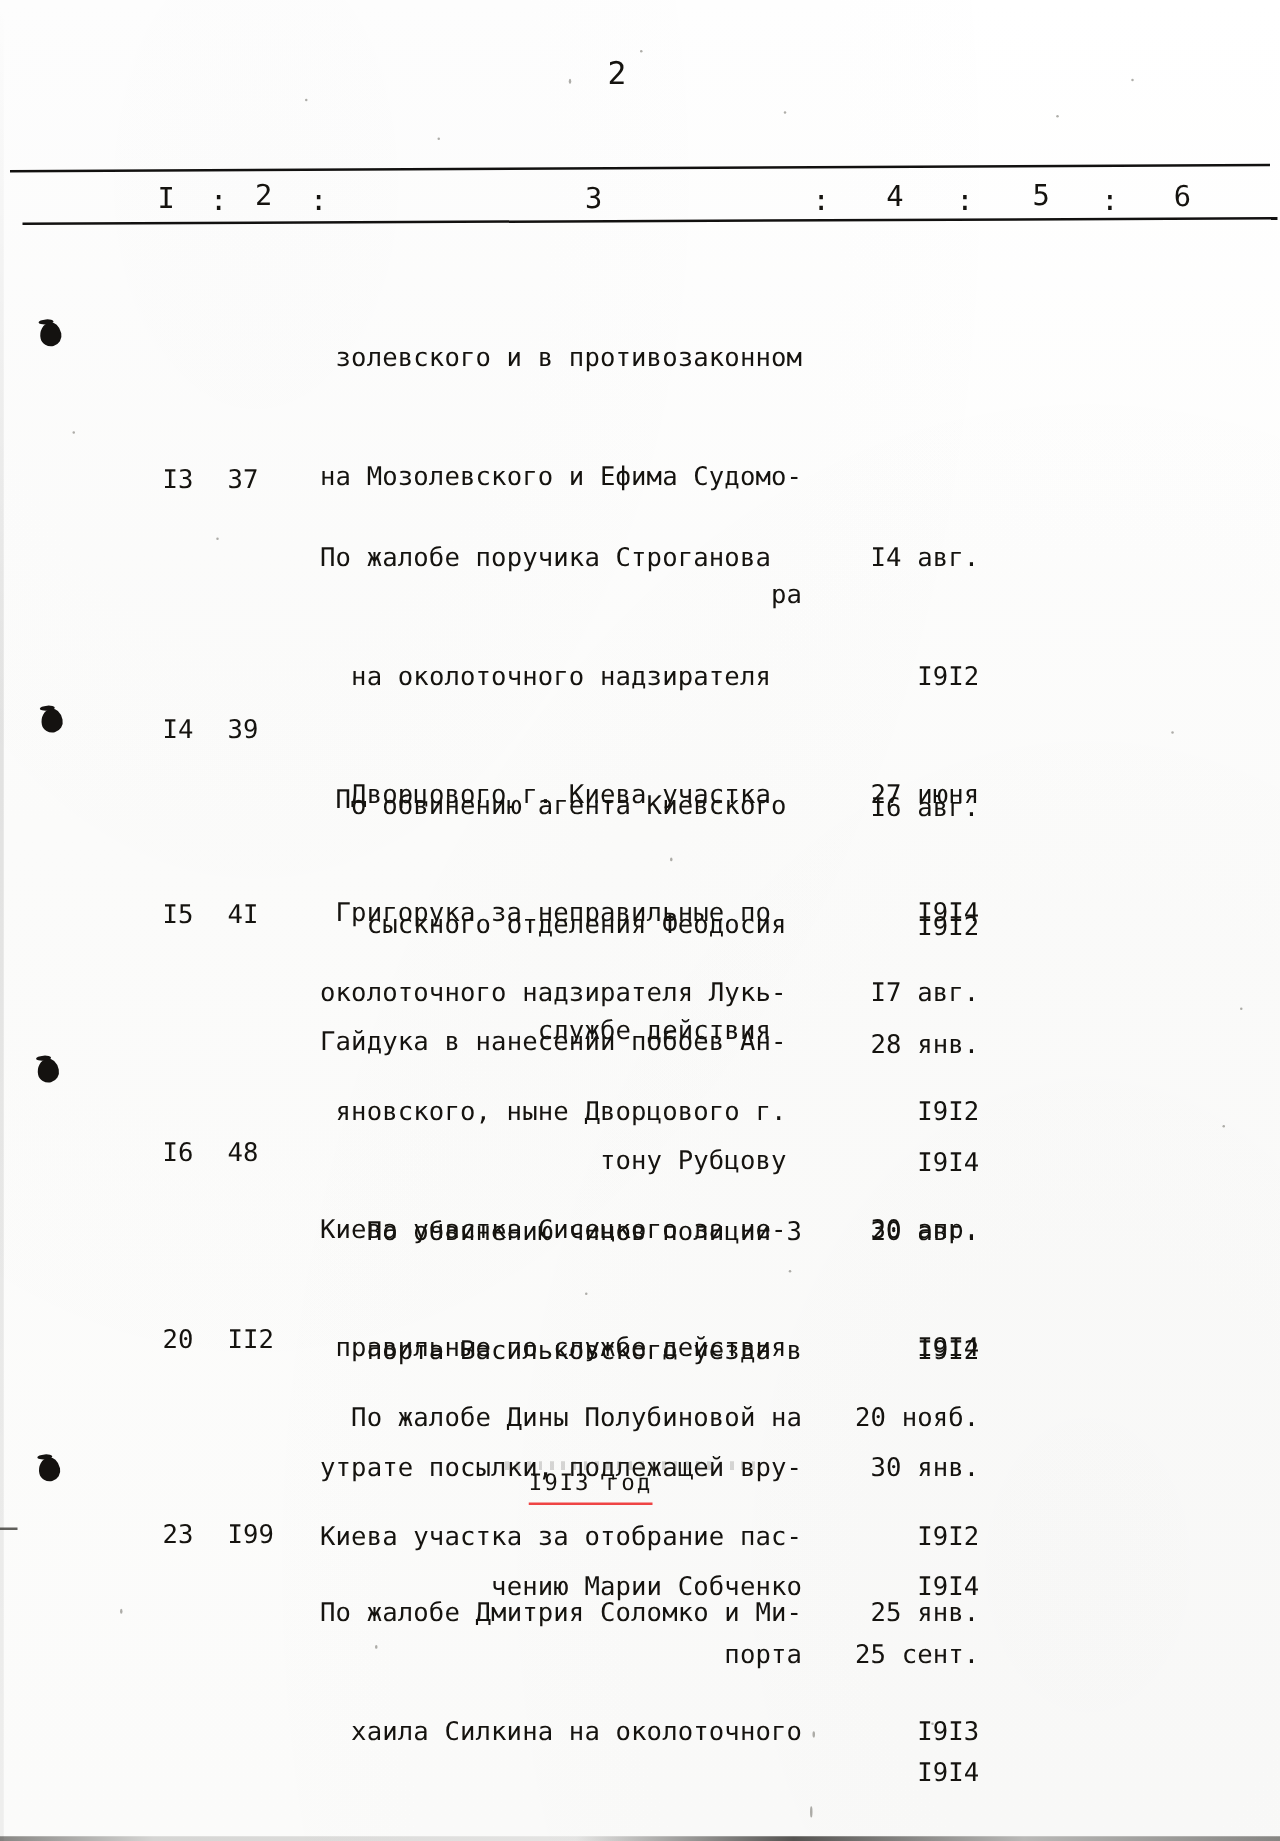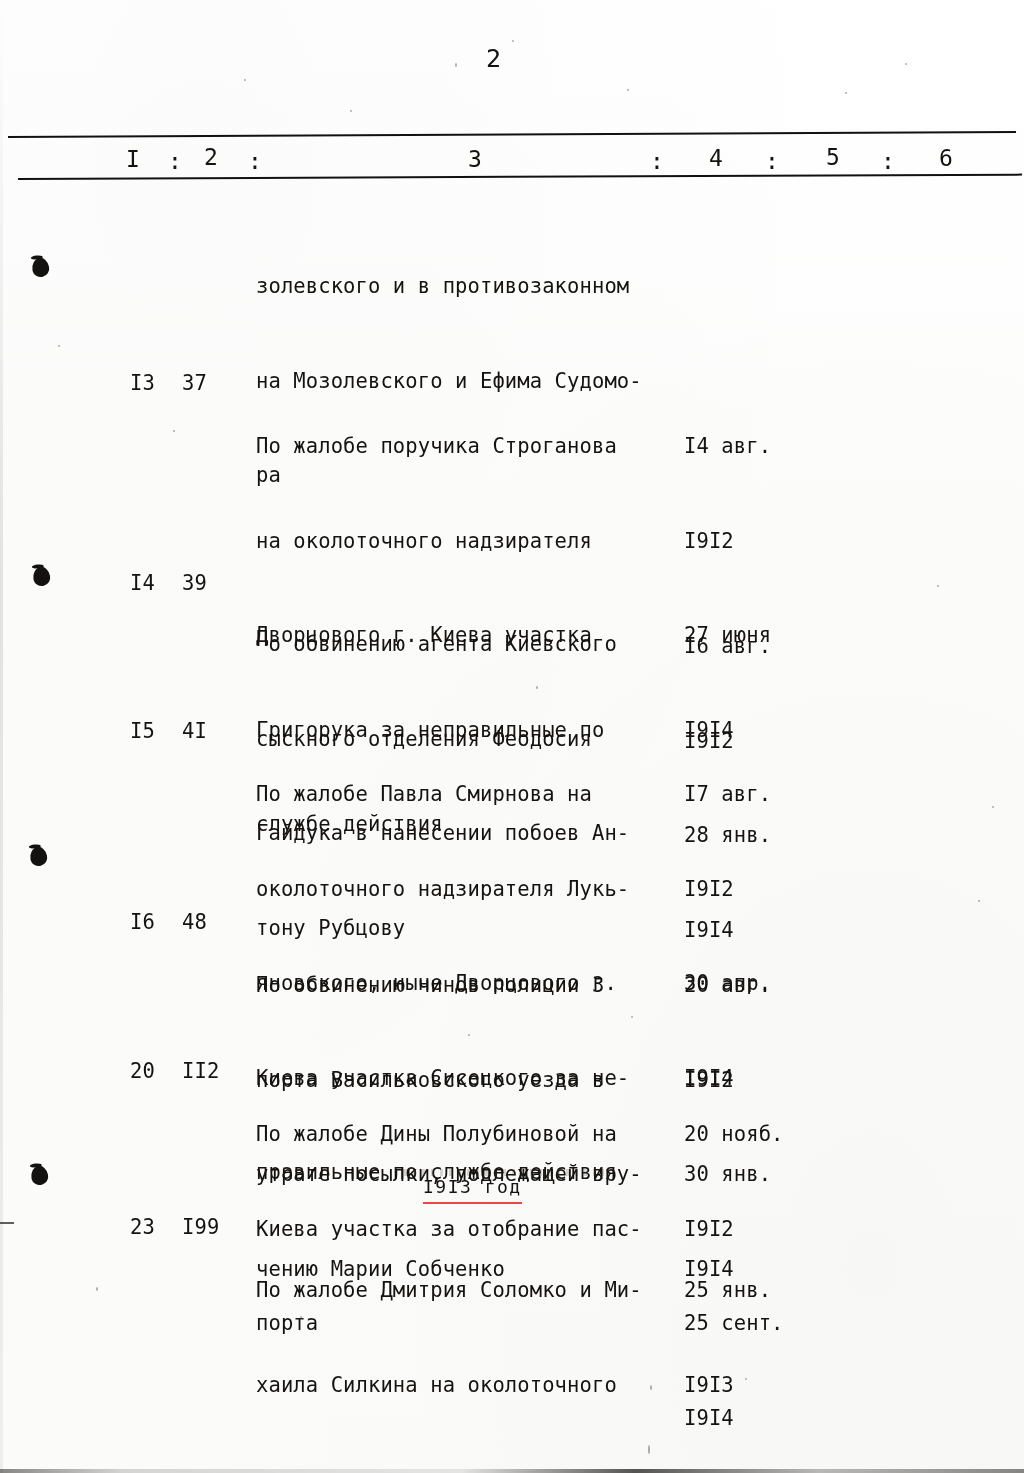--- a/index.html
+++ b/index.html
@@ -120,20 +120,21 @@
     letter-spacing: 0.1px;
   }
   .col-num   { left: 130px; }
   .col-file  { left: 182px; }
   .col-desc  { left: 256px; }
   .col-date  { left: 684px; }
 
   .col-desc .ln, .col-date .ln {
     display: block;
     white-space: pre;
+    text-align: right;
   }
   .raised-cap {
     display: inline-block;
     vertical-align: baseline;
     position: relative;
     top: -5px;
   }
 
   
   .year-heading {
@@ -264,21 +265,20 @@
         <span class="ln">I9I2</span>
         <span class="ln">28 янв.</span>
         <span class="ln">I9I4</span>
       </div>
     </div>
 
     <div class="row">
       <div class="cell col-num" style="top:520px;">I5</div>
       <div class="cell col-file" style="top:520px;">4I</div>
       <div class="cell col-desc" style="top:520px;">
-        <span class="ln">По жалобе Павла Смирнова на</span>
         <span class="ln">околоточного надзирателя Лукь-</span>
         <span class="ln">яновского, ныне Дворцового г.</span>
         <span class="ln">Киева участка Сисецкого за не-</span>
         <span class="ln">правильные по службе действия</span>
       </div>
       <div class="cell col-date" style="top:520px;">
         <span class="ln">I7 авг.</span>
         <span class="ln">I9I2</span>
         <span class="ln">30 апр.</span>
         <span class="ln">I9I4</span>

